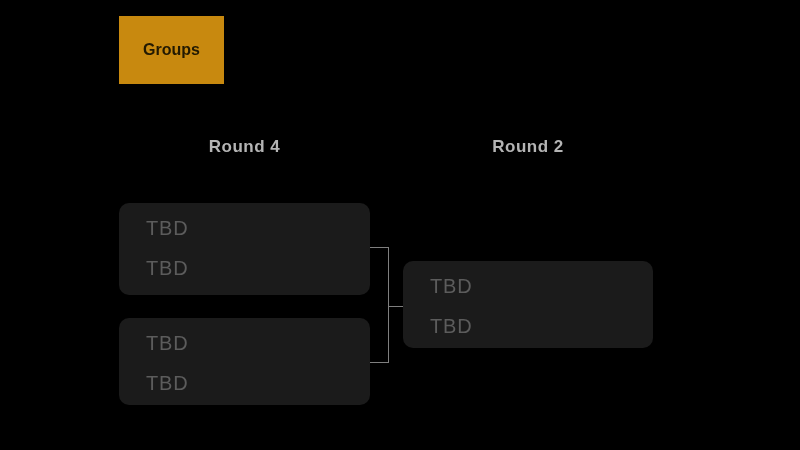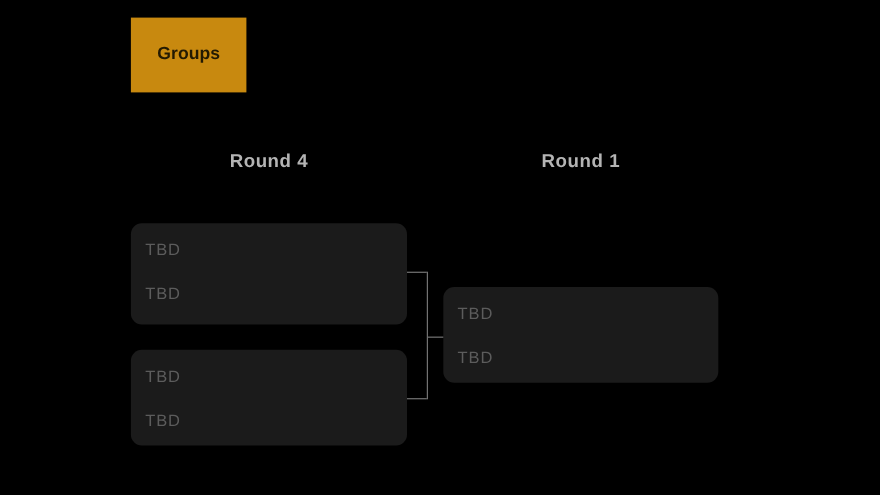--- a/index.html
+++ b/index.html
@@ -61,22 +61,22 @@
     border-radius: 10px;
     padding-top: 5px;
     box-sizing: border-box;
   }
   .match.m1 { left: 119px; top: 203px; width: 251px; height: 92px; }
   .match.m2 { left: 119px; top: 318px; width: 251px; height: 87px; }
   .match.m3 { left: 403px; top: 261px; width: 250px; height: 87px; }
   .slot {
     height: 40px;
     line-height: 40px;
-    padding-left: 13px;
-    font-size: 15px;
+    padding-left: 27px;
+    font-size: 20px;
     font-weight: 500;
     letter-spacing: 0.8px;
     color: var(--tbd-text, #5c5c5c);
   }
   
   .conn {
     position: absolute;
     background: var(--connector, #7f7f7f);
   }
   .conn.h1 { left: 370px; top: 247px; width: 18px; height: 1px; }
@@ -87,21 +87,21 @@
 </head>
 <body>
 
 <div class="stage">
 
   <div class="tabs">
     <button class="tab inactive">Groups</button>
   </div>
 
   <div class="round-title r1">Round 4</div>
-  <div class="round-title r2">Round 1</div>
+  <div class="round-title r2">Round 2</div>
 
   <div class="match m1">
     <div class="slot">TBD</div>
     <div class="slot">TBD</div>
   </div>
 
   <div class="match m2">
     <div class="slot">TBD</div>
     <div class="slot">TBD</div>
   </div>

